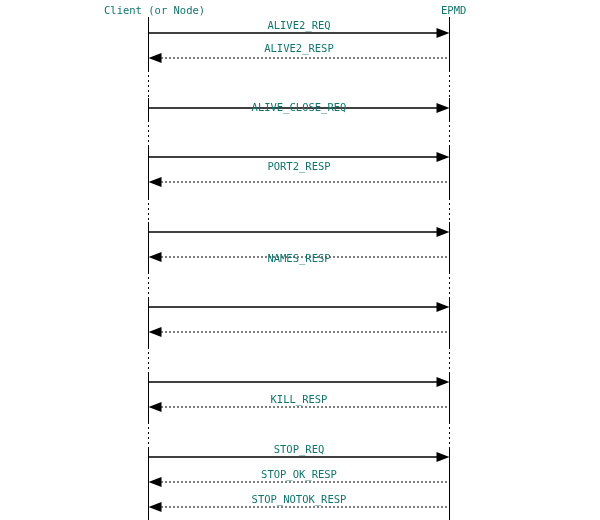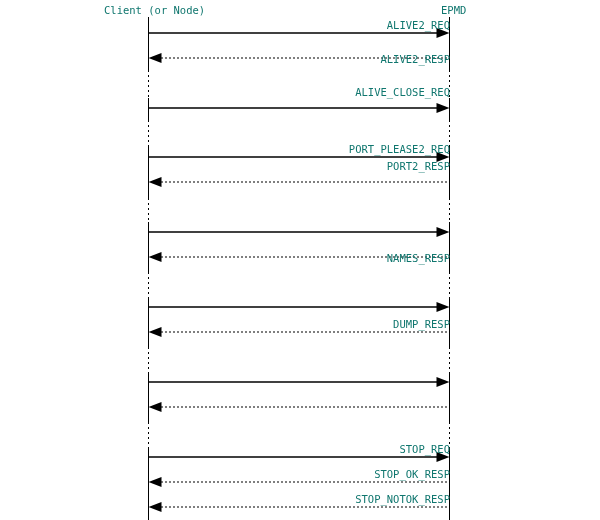--- a/index.html
+++ b/index.html
@@ -8,21 +8,21 @@
     font-family:"DejaVu Sans Mono","Liberation Mono",monospace;color:#0f766e;
     overflow:hidden;
   }
   .diagram svg{position:absolute;left:0;top:0;}
   .participant{
     position:absolute;top:4px;font-size:10.5px;line-height:13px;white-space:pre;
   }
   .participant.client{left:104px;}
   .participant.epmd{left:441px;}
   .msg-label{
-    position:absolute;left:148px;width:302px;text-align:right;
+    position:absolute;left:148px;width:302px;text-align:center;
     font-size:10.5px;height:13px;line-height:13px;white-space:pre;
   }
   .req-line{stroke:#000;stroke-width:1.4;}
   .resp-line{stroke:#000;stroke-width:1.2;stroke-dasharray:2,2;}
   .head{fill:#000;stroke:none;}
   .life-solid{stroke:#000;stroke-width:1;fill:none;}
   .life-dot{stroke:#000;stroke-width:1;fill:none;stroke-dasharray:2,3;}
 </style>
 </head>
 <body>
@@ -95,23 +95,22 @@
     <g>
       <line class="resp-line" x1="161" y1="507" x2="449.5" y2="507"></line>
       <polygon class="head" points="148.5,507 161.5,502 161.5,512"></polygon>
     </g>
   </svg>
 
   <div class="participant client">Client (or Node)</div>
   <div class="participant epmd">EPMD</div>
 
   <div class="msg-label" style="top:19px">ALIVE2_REQ</div>
-  <div class="msg-label" style="top:53px">ALIVE2_RESP</div>
-  <div class="msg-label" style="top:86px">ALIVE_CLOSE_REQ</div>
-  <div class="msg-label" style="top:143px">PORT_PLEASE2_REQ</div>
+  <div class="msg-label" style="top:42px">ALIVE2_RESP</div>
+  <div class="msg-label" style="top:101px">ALIVE_CLOSE_REQ</div>
   <div class="msg-label" style="top:160px">PORT2_RESP</div>
   <div class="msg-label" style="top:252px">NAMES_RESP</div>
-  <div class="msg-label" style="top:318px">DUMP_RESP</div>
+  <div class="msg-label" style="top:393px">KILL_RESP</div>
   <div class="msg-label" style="top:443px">STOP_REQ</div>
   <div class="msg-label" style="top:493px">STOP_NOTOK_RESP</div>
   <div class="msg-label" style="top:468px">STOP_OK_RESP</div>
 
 </div>
 
 </body></html>

